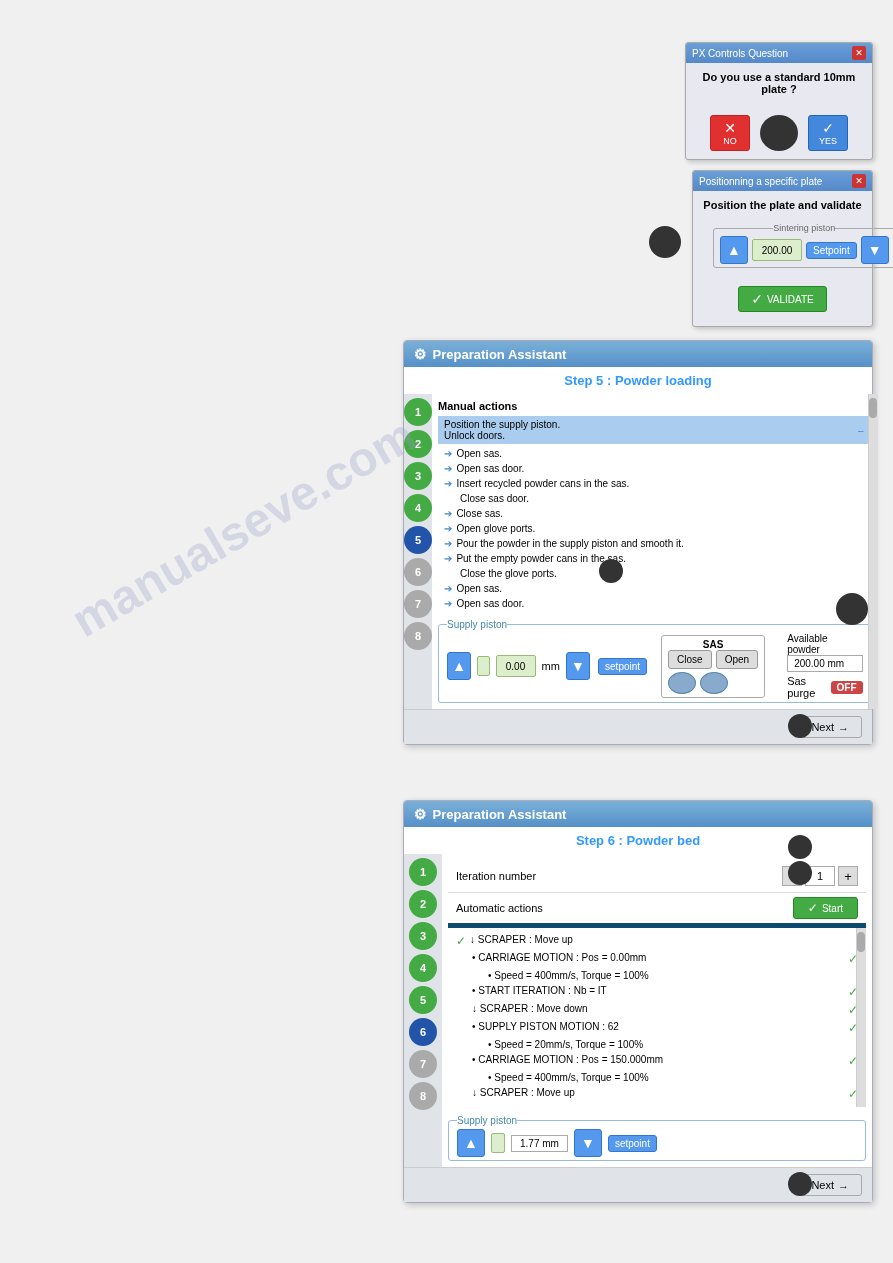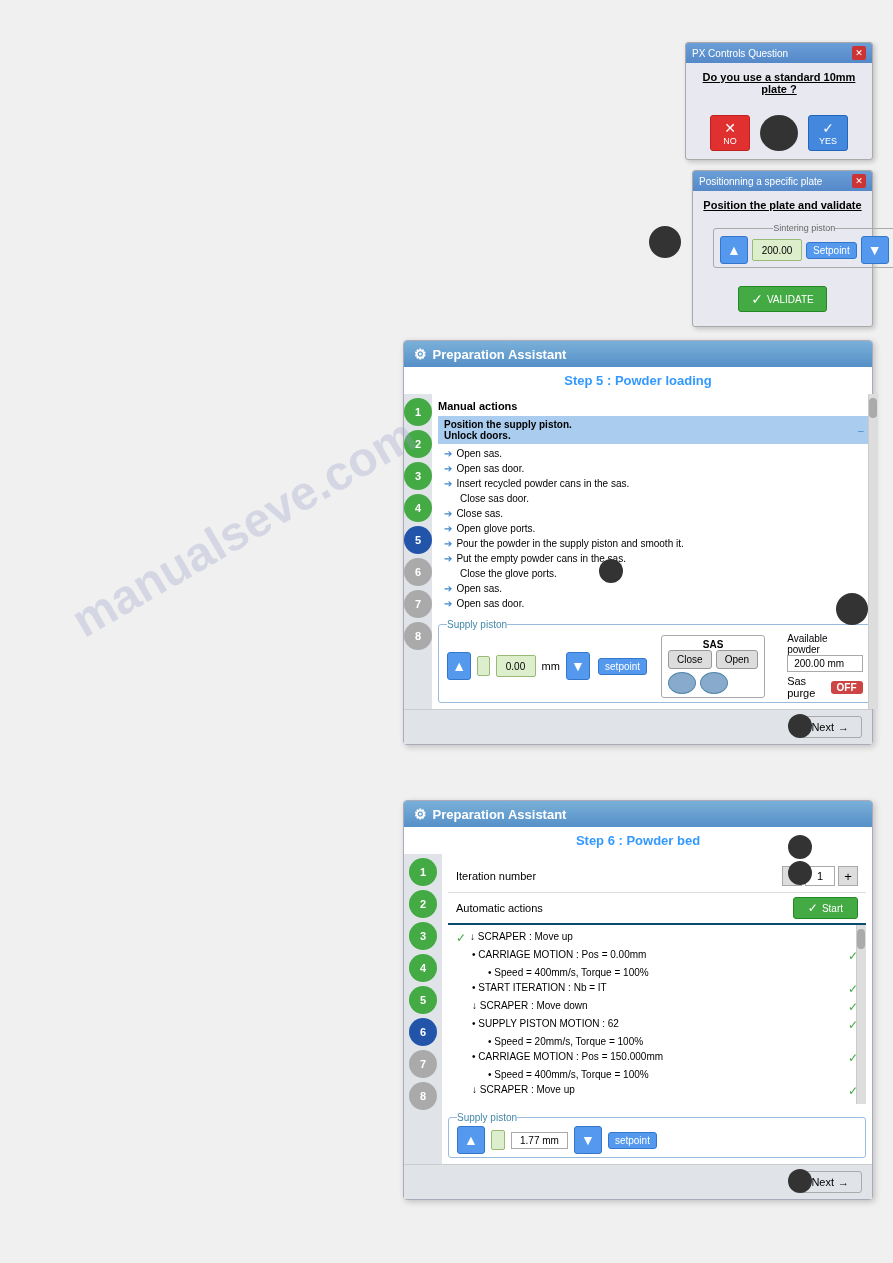--- a/index.html
+++ b/index.html
@@ -47,21 +47,20 @@
 
     .dialog-content {
       padding: 8px;
       text-align: center;
     }
 
     .dialog-content p {
       font-size: 11px;
       margin-bottom: 8px;
       font-weight: bold;
-      text-decoration: underline;
     }
 
     .dialog-buttons {
       display: flex;
       justify-content: center;
       gap: 10px;
       padding: 4px 8px 8px;
     }
 
     .btn-red {
@@ -215,21 +214,21 @@
       font-size: 11px;
       font-weight: bold;
       margin-bottom: 4px;
     }
 
     .action-item-highlight {
       background: #aaccee;
       padding: 3px 6px;
       margin-bottom: 2px;
       font-size: 10px;
-      font-weight: bold;
+      font-weight: normal;
     }
 
     .action-item {
       padding: 2px 6px;
       font-size: 10px;
       display: flex;
       align-items: flex-start;
       gap: 4px;
     }
 
@@ -325,21 +324,21 @@
       width: 30px;
       height: 20px;
       text-align: center;
       font-size: 11px;
     }
 
     .auto-actions-row {
       display: flex;
       align-items: center;
       padding: 4px 8px;
-      border-bottom: 2px solid #0c4a6e;
+      border-bottom: 5px solid #0c4a6e;
     }
 
     .start-btn {
       background: #44aa44;
       color: white;
       border: 1px solid #228822;
       border-radius: 3px;
       padding: 3px 14px;
       font-size: 10px;
       cursor: pointer;

